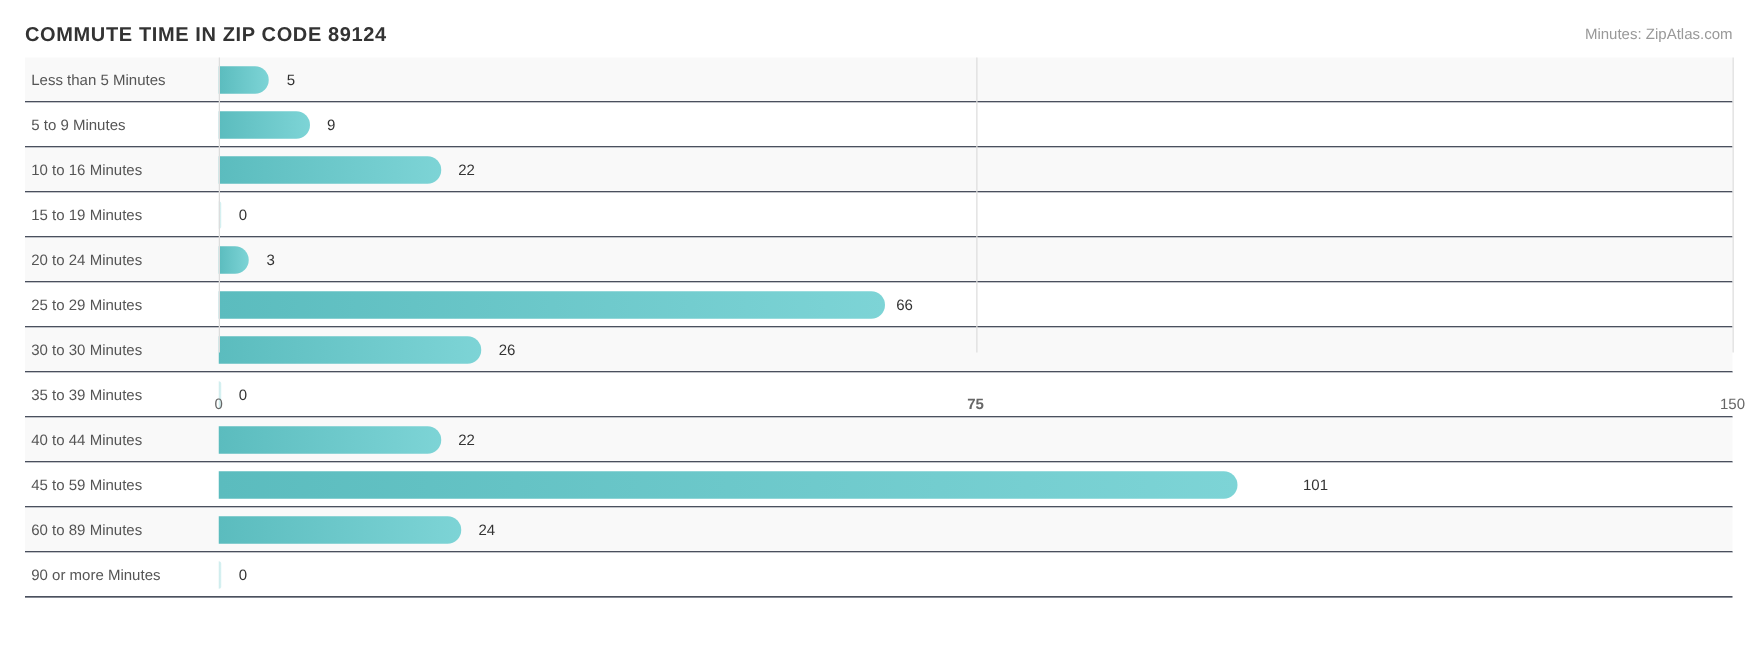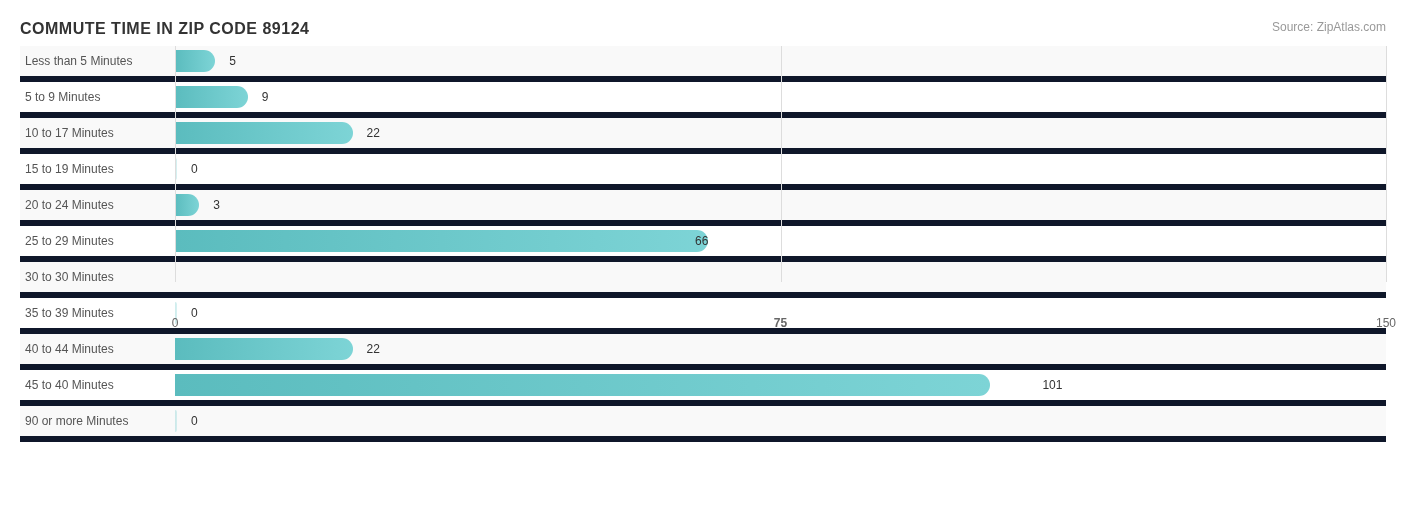--- a/index.html
+++ b/index.html
@@ -39,22 +39,23 @@
       position: absolute;
       top: 0;
       left: 0;
       right: 0;
       bottom: 30px;
     }
     .bar-row {
       display: flex;
       align-items: center;
       height: 36px;
-      border-bottom: 6px solid #0f172a;
-      position: relative;
+      border-bottom: 1px solid #0f172a;
+      position: relative;
+      justify-content: flex-end;
     }
     .bar-row:nth-child(odd) {
       background: #f9f9f9;
     }
     .bar-row:nth-child(even) {
       background: #fff;
     }
     .bar-label {
       width: 155px;
       font-size: 12px;
@@ -105,40 +106,40 @@
       bottom: 30px;
       width: 1px;
       background: #ddd;
     }
   </style>
 </head>
 <body>
 
 <div class="chart-container">
   <div class="chart-title">COMMUTE TIME IN ZIP CODE 89124</div>
-  <div class="source-label">Source: ZipAtlas.com</div>
+  <div class="source-label">Minutes: ZipAtlas.com</div>
 
   <div class="chart-area">
     <div class="bars-section" id="bars-section">
     <div class="bar-row">
           <div class="bar-label">Less than 5 Minutes</div>
           <div class="bar-track">
             <div class="bar-fill" style="width: 40.3667px;"></div>
             <span class="bar-value" style="left: 48.3667px;">5</span>
           </div>
         </div>
         <div class="bar-row">
           <div class="bar-label">5 to 9 Minutes</div>
           <div class="bar-track">
             <div class="bar-fill" style="width: 72.66px;"></div>
             <span class="bar-value" style="left: 80.66px;">9</span>
           </div>
         </div>
         <div class="bar-row">
-          <div class="bar-label">10 to 17 Minutes</div>
+          <div class="bar-label">10 to 16 Minutes</div>
           <div class="bar-track">
             <div class="bar-fill" style="width: 177.613px;"></div>
             <span class="bar-value" style="left: 185.613px;">22</span>
           </div>
         </div>
         <div class="bar-row">
           <div class="bar-label">15 to 19 Minutes</div>
           <div class="bar-track">
             <div class="bar-fill" style="width: 2px; opacity: 0.3;"></div>
             <span class="bar-value" style="left: 10px;">0</span>
@@ -148,45 +149,56 @@
           <div class="bar-label">20 to 24 Minutes</div>
           <div class="bar-track">
             <div class="bar-fill" style="width: 24.22px;"></div>
             <span class="bar-value" style="left: 32.22px;">3</span>
           </div>
         </div>
         <div class="bar-row">
           <div class="bar-label">25 to 29 Minutes</div>
           <div class="bar-track">
             <div class="bar-fill" style="width: 532.84px;"></div>
-            <span class="bar-value" style="left: 514px;">66</span>
+            <span class="bar-value" style="left: 536px;">66</span>
           </div>
         </div>
         <div class="bar-row">
           <div class="bar-label">30 to 30 Minutes</div>
+          <div class="bar-track">
+            <div class="bar-fill" style="width: 209.907px;"></div>
+            <span class="bar-value" style="left: 217.907px;">26</span>
+          </div>
         </div>
         <div class="bar-row">
           <div class="bar-label">35 to 39 Minutes</div>
           <div class="bar-track">
             <div class="bar-fill" style="width: 2px; opacity: 0.3;"></div>
             <span class="bar-value" style="left: 10px;">0</span>
           </div>
         </div>
         <div class="bar-row">
           <div class="bar-label">40 to 44 Minutes</div>
           <div class="bar-track">
             <div class="bar-fill" style="width: 177.613px;"></div>
             <span class="bar-value" style="left: 185.613px;">22</span>
           </div>
         </div>
         <div class="bar-row">
-          <div class="bar-label">45 to 40 Minutes</div>
+          <div class="bar-label">45 to 59 Minutes</div>
           <div class="bar-track">
             <div class="bar-fill" style="width: 815.407px;"></div>
             <span class="bar-value" style="left: 823.407px; margin-left: 44px;">101</span>
+          </div>
+        </div>
+        <div class="bar-row">
+          <div class="bar-label">60 to 89 Minutes</div>
+          <div class="bar-track">
+            <div class="bar-fill" style="width: 193.76px;"></div>
+            <span class="bar-value" style="left: 201.76px;">24</span>
           </div>
         </div>
         <div class="bar-row">
           <div class="bar-label">90 or more Minutes</div>
           <div class="bar-track">
             <div class="bar-fill" style="width: 2px; opacity: 0.3;"></div>
             <span class="bar-value" style="left: 10px;">0</span>
           </div>
         </div>
         <div class="x-gridline" style="left: 155px;"></div>

